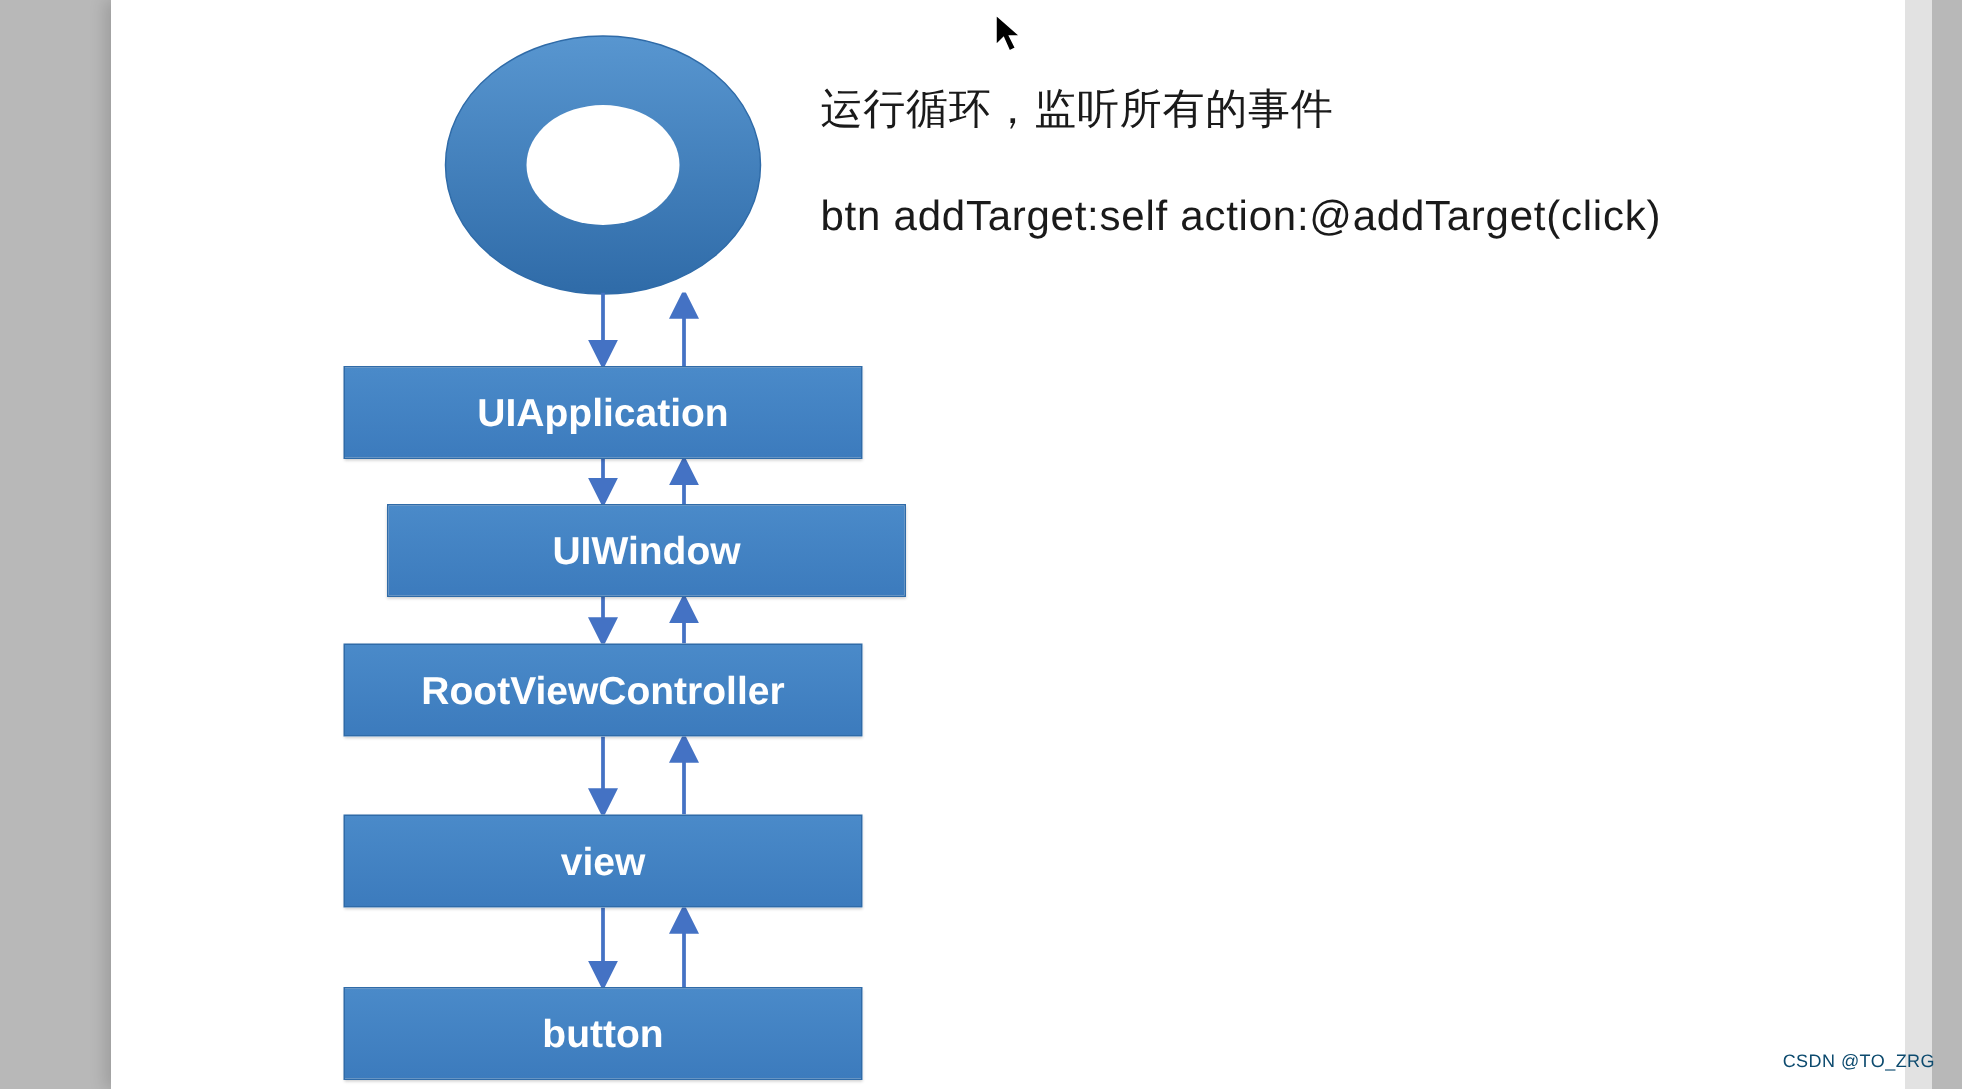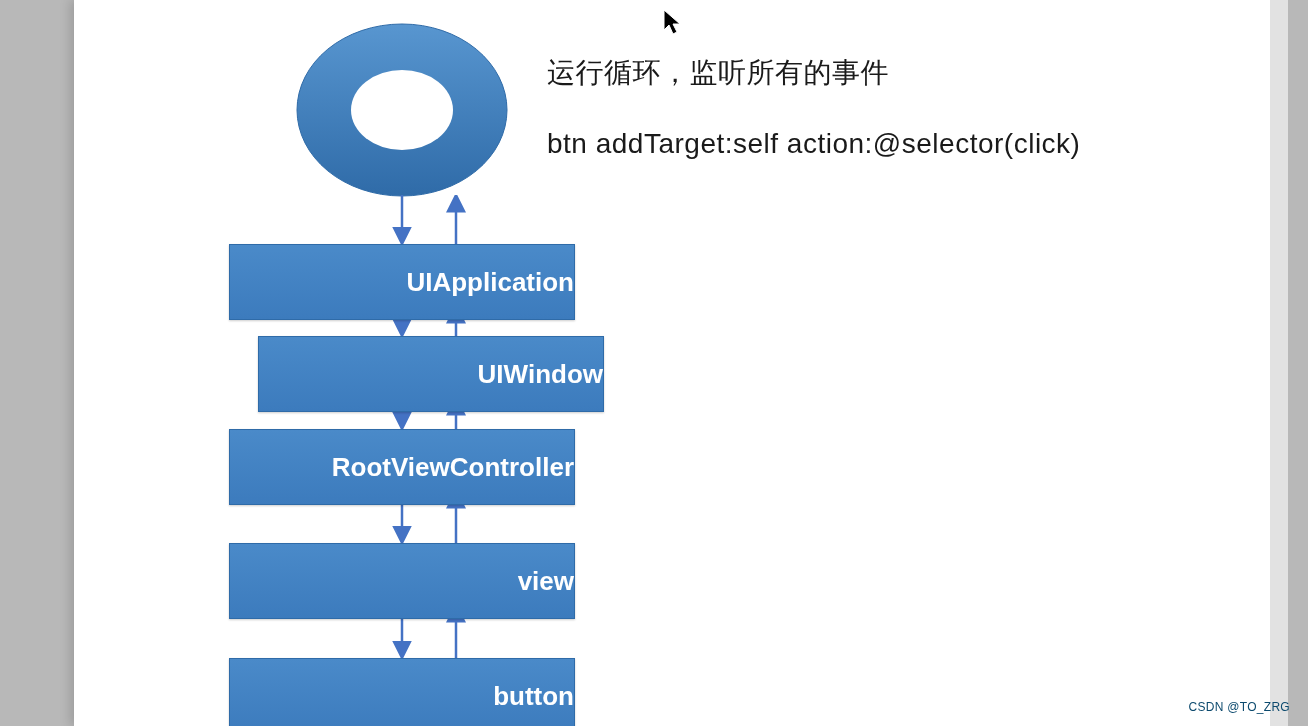--- a/index.html
+++ b/index.html
@@ -32,26 +32,26 @@
       left: 219px;
       top: 20px;
       width: 218px;
       height: 180px;
     }
     .donut svg { width: 100%; height: 100%; }
     .box {
       position: absolute;
       left: 155px;
       width: 346px;
-      height: 76px;
+      height: 62px;
       background: linear-gradient(to bottom, #4a8ac9, #3c7bbd);
       border: 1px solid #2f6ba8;
       display: flex;
       align-items: center;
-      justify-content: flex-end;
+      justify-content: center;
       color: #ffffff;
       font-size: 26px;
       font-weight: 600;
       box-shadow: 0 1px 2px rgba(0,0,0,0.2);
     }
     .box-1 { top: 244px; }
     .box-2 { top: 336px; margin-left: 29px; }
     .box-3 { top: 429px; }
     .box-4 { top: 543px; }
     .box-5 { top: 658px; }
@@ -119,21 +119,21 @@
       </svg>
     </div>
 
     <div class="cursor-icon">
       <svg viewBox="0 0 22 28">
         <path d="M2 2 L2 22 L7 17 L11 26 L15 24 L11 16 L18 16 Z" fill="#000000" stroke="#ffffff" stroke-width="1"></path>
       </svg>
     </div>
 
     <div class="desc-text desc-1">运行循环，监听所有的事件</div>
-    <div class="desc-text desc-2">btn addTarget:self action:@selector(click)</div>
+    <div class="desc-text desc-2">btn addTarget:self action:@addTarget(click)</div>
 
     <div class="arrow-pair ap-0">
       <svg viewBox="0 0 100 49" width="100" height="49">
         <defs>
           <marker id="ahd" markerWidth="8" markerHeight="8" refX="5" refY="4" orient="auto">
             <path d="M0,0 L8,4 L0,8 Z" fill="#4472c4"></path>
           </marker>
         </defs>
         <line x1="28" y1="0" x2="28" y2="44" stroke="#4472c4" stroke-width="2.5" marker-end="url(#ahd)"></line>
         <line x1="82" y1="49" x2="82" y2="5" stroke="#4472c4" stroke-width="2.5" marker-end="url(#ahd)"></line>

